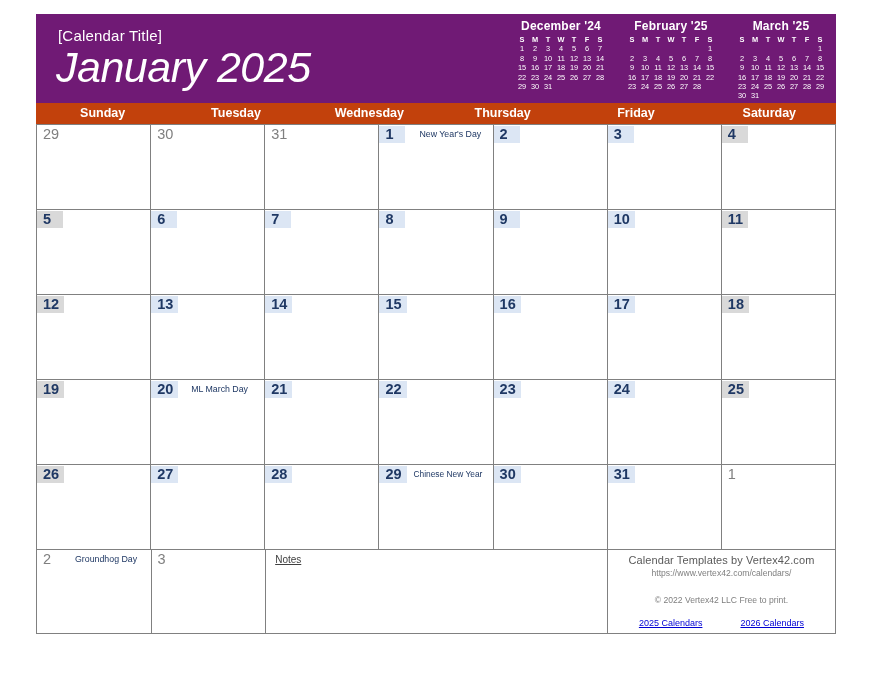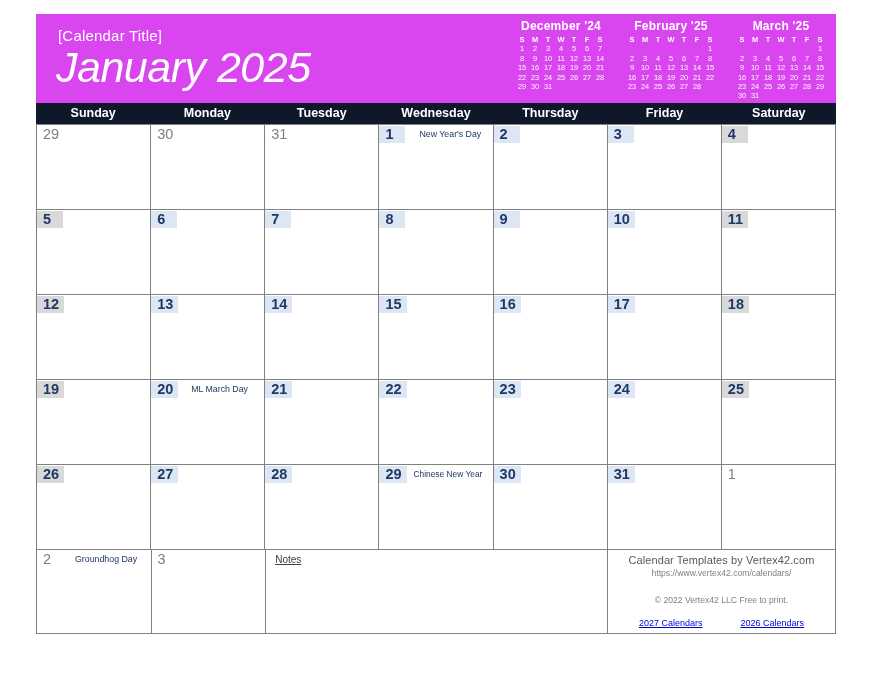--- a/index.html
+++ b/index.html
@@ -18,21 +18,21 @@
     left: 36px;
     top: 14px;
     width: 800px;
     height: 637px;
   }
 
   
   .banner {
     position: relative;
     height: 89px;
-    background: #d946ef;
+    background: #701a75;
     box-sizing: border-box;
   }
   .cal-title {
     position: absolute;
     left: 22px;
     top: 13px;
     color: #ffffff;
     font-size: 15px;
     letter-spacing: 0.2px;
   }
@@ -81,21 +81,21 @@
     line-height: 9.4px;
   }
   .mini th {
     font-weight: bold;
     font-size: 7.4px;
   }
 
   
   .dow-row {
     display: flex;
-    background: #0f172a;
+    background: #c2410c;
     height: 21px;
   }
   .dow {
     flex: 1 1 0;
     color: #ffffff;
     font-size: 12.5px;
     font-weight: bold;
     text-align: center;
     line-height: 21px;
   }
@@ -386,21 +386,20 @@
               <td></td>
             </tr>
           </tbody>
         </table>
       </div>
     </div>
   </div>
 
   <div class="dow-row">
     <div class="dow">Sunday</div>
-    <div class="dow">Monday</div>
     <div class="dow">Tuesday</div>
     <div class="dow">Wednesday</div>
     <div class="dow">Thursday</div>
     <div class="dow">Friday</div>
     <div class="dow">Saturday</div>
   </div>
 
   <div class="grid">
 
     <div class="week">
@@ -459,20 +458,20 @@
       <div class="cell span3">
         <span class="notes">Notes</span>
       </div>
       <div class="cell span2">
         <div class="footer">
           <div class="f1">Calendar Templates by Vertex42.com</div>
           <div class="f2">https://www.vertex42.com/calendars/</div>
           <div class="f3">© 2022 Vertex42 LLC  Free to print.</div>
         </div>
         <div class="links">
-          <a href="#">2027 Calendars</a>
+          <a href="#">2025 Calendars</a>
           <a href="#">2026 Calendars</a>
         </div>
       </div>
     </div>
 
   </div>
 </div>
 
 </body></html>

